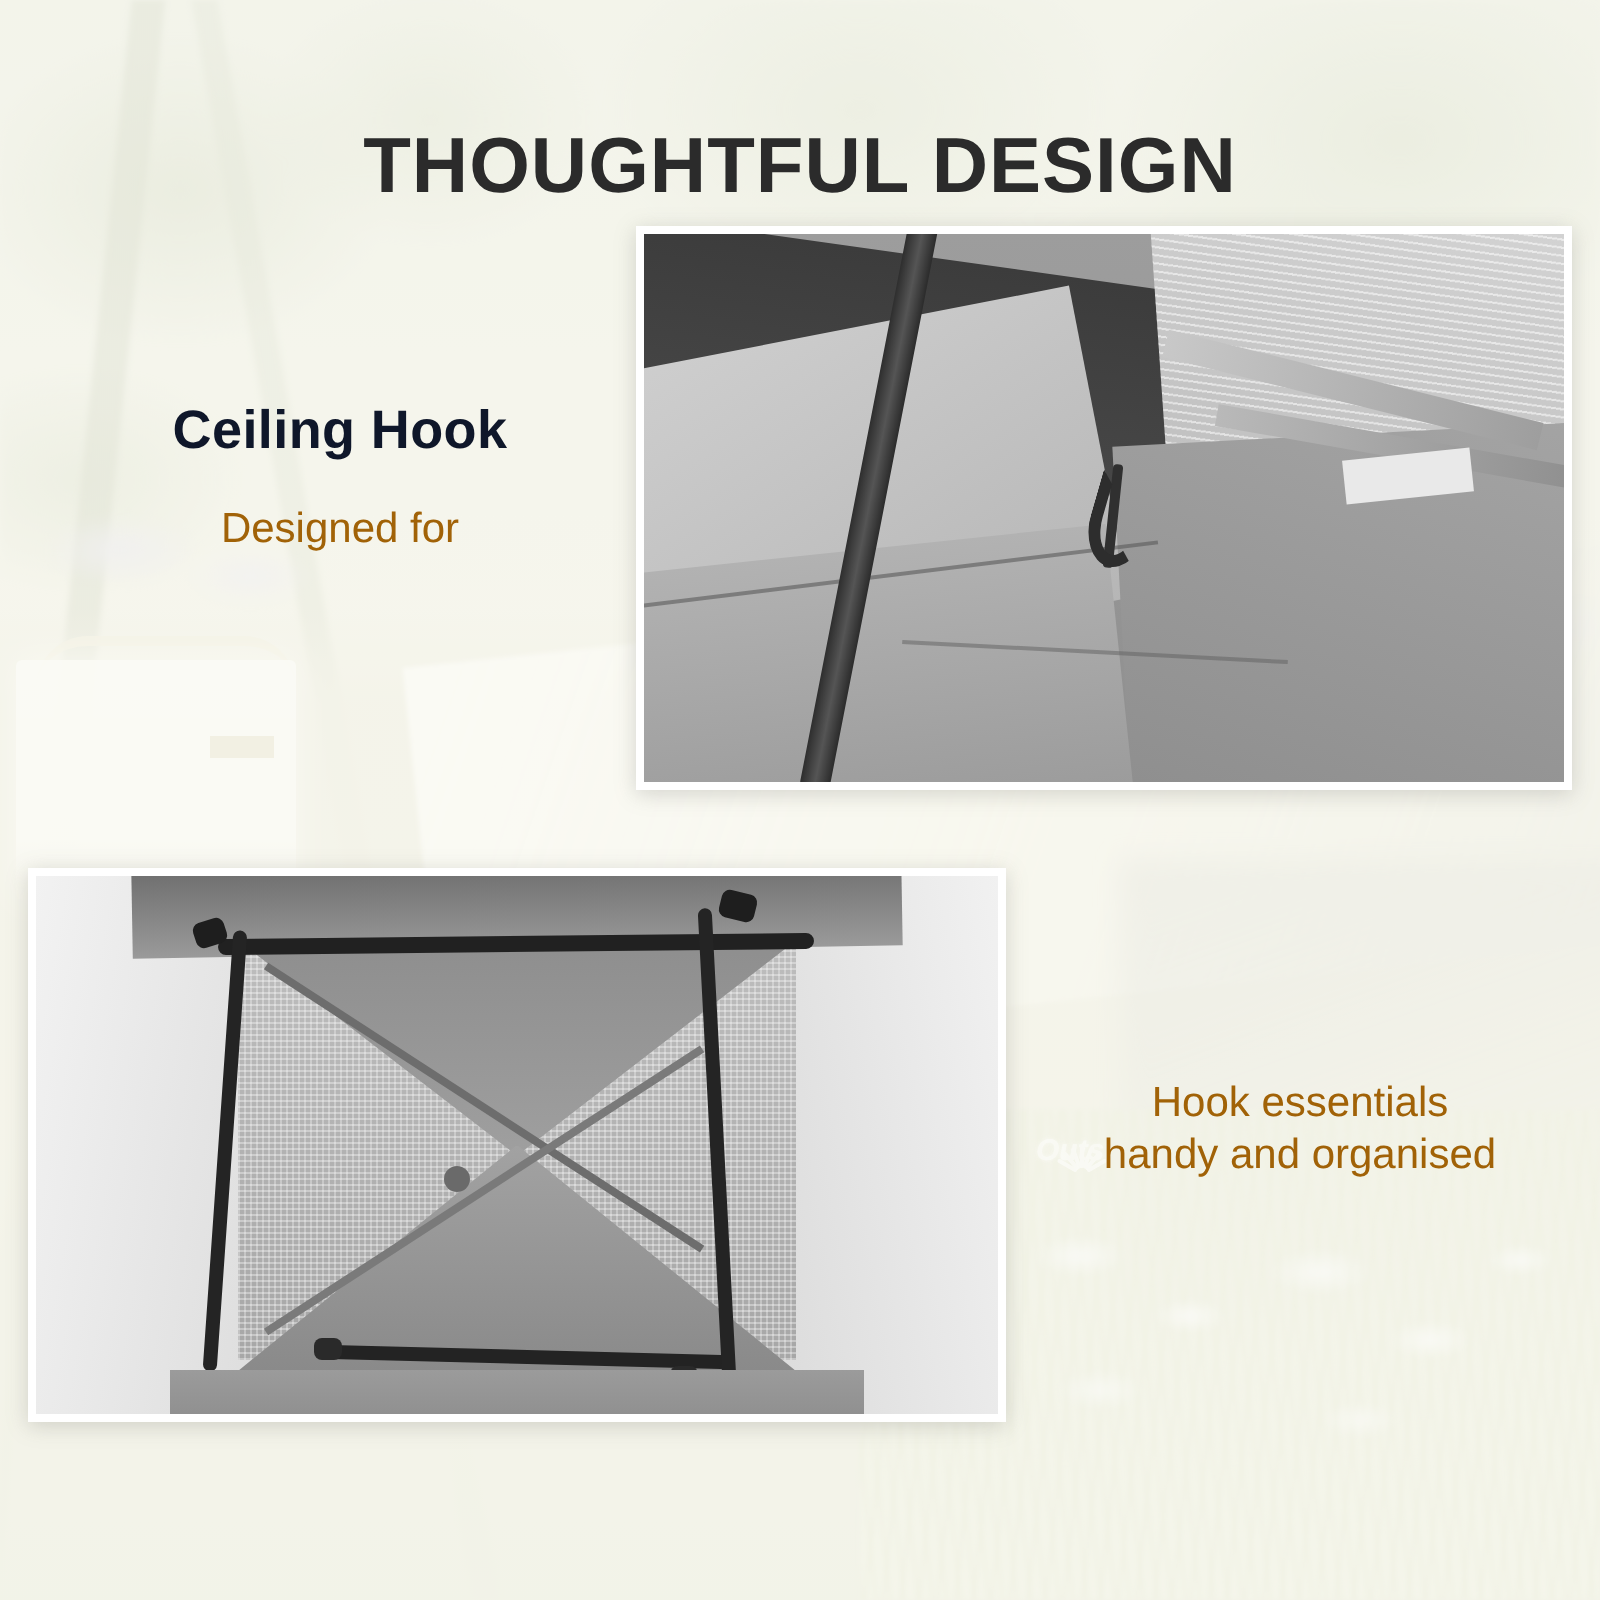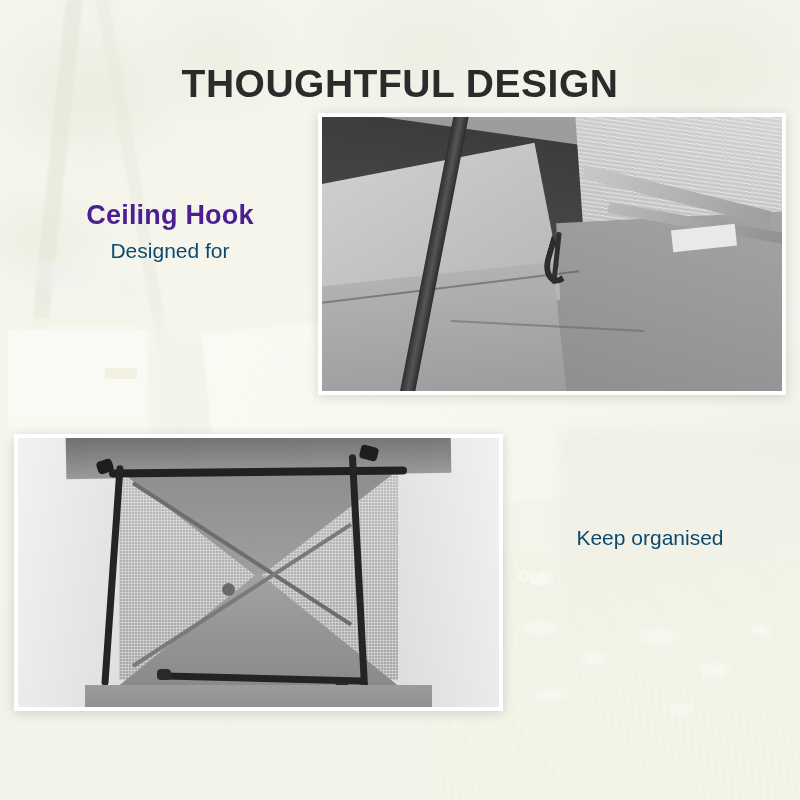--- a/index.html
+++ b/index.html
@@ -269,25 +269,25 @@
   .pkt-clip-bl { position:absolute; left:29%; top:86%; width:14px; height:11px; background:#2a2a2a; border-radius:4px; }
   .pkt-clip-br { position:absolute; left:66%; top:91%; width:14px; height:11px; background:#2a2a2a; border-radius:4px; }
   .pkt-floor {
     position:absolute; left:14%; top:92%; width:72%; height:12%;
     background:linear-gradient(180deg,#9b9b9b,#8b8b8b);
   }
 
   
   .caption { position:absolute; text-align:center; }
   .caption .head {
-    font-size:27px; font-weight:bold; color:#4c1d95; letter-spacing:.2px;
+    font-size:27px; font-weight:bold; color:#0f172a; letter-spacing:.2px;
     white-space:nowrap;
   }
   .caption .sub {
-    margin-top:7px; font-size:21px; color:#0c4a6e; line-height:1.22;
+    margin-top:21px; font-size:21px; color:#a16207; line-height:1.22;
   }
   #caption-hook   { left:20px;  top:200px;  width:300px; }
   #caption-pocket { left:500px; top:518px;  width:300px; }
 
   
   .watermark {
     position:absolute; left:510px; top:553px; width:62px; height:48px;
     opacity:.55; pointer-events:none;
   }
   .watermark .wm-text {
@@ -375,15 +375,16 @@
   <div class="ray" style="transform:rotate(-20deg)"></div>
   <div class="ray" style="transform:rotate(0deg)"></div>
   <div class="ray" style="transform:rotate(20deg)"></div>
   <div class="ray" style="transform:rotate(40deg)"></div>
   <div class="ray" style="transform:rotate(60deg)"></div>
   <div class="wm-text">Outs</div>
 </div>
 
 <div class="caption" id="caption-pocket">
   <div class="sub">
-    <span>Keep organised</span><br>
+    <span>Hook essentials</span><br>
+    <span>handy and organised</span>
   </div>
 </div>
 
 </body></html>

